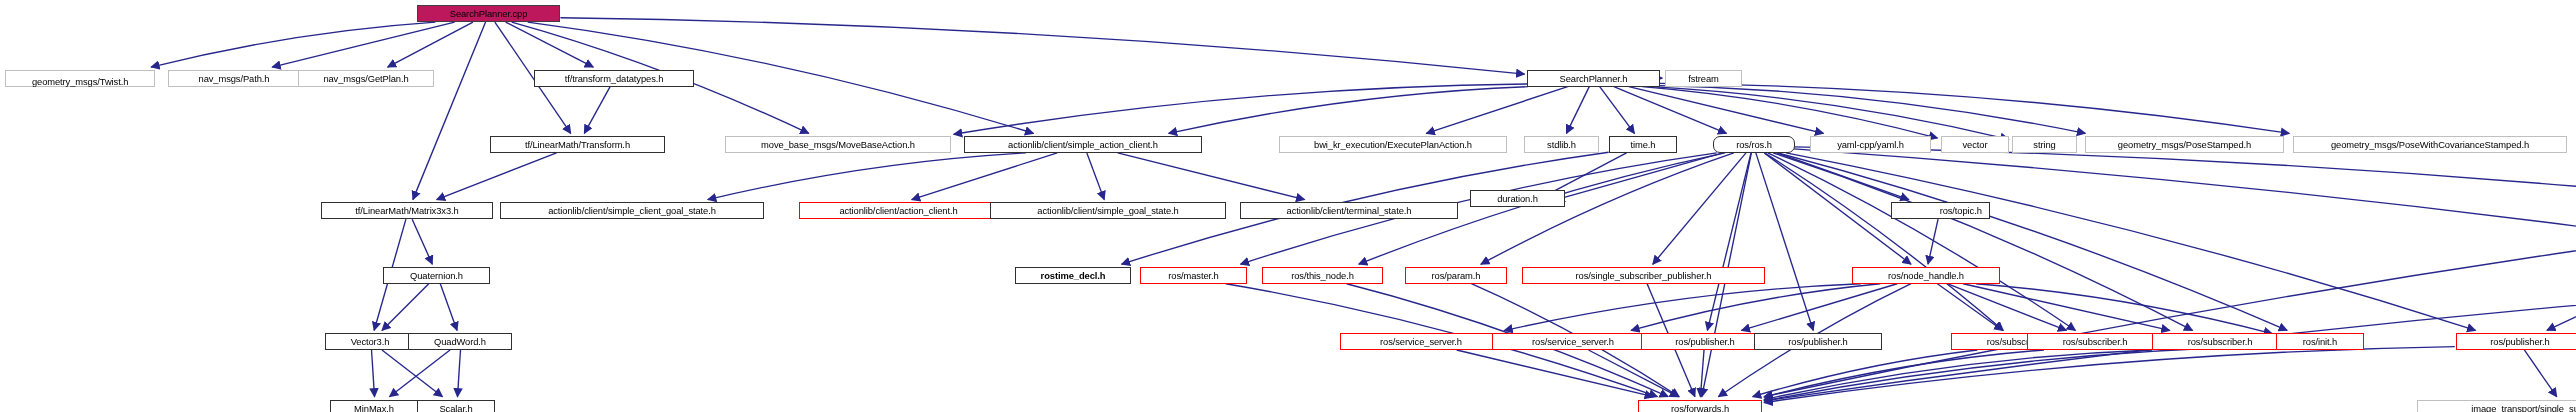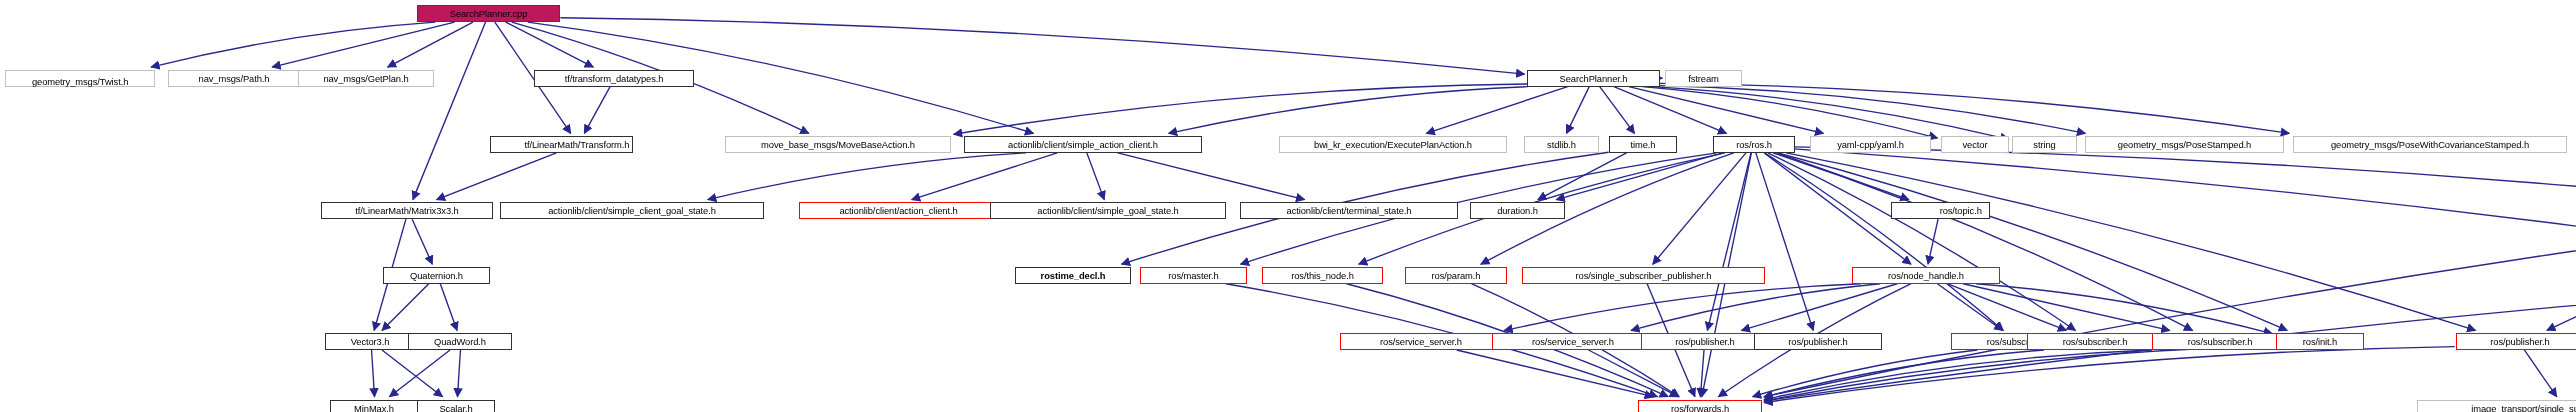--- a/index.html
+++ b/index.html
@@ -156,39 +156,39 @@
     </div>
     <div class="node b-black" style="left: 534px; top: 70px; width: 160px;">
       <span class="lbl">tf/transform_datatypes.h</span>
     </div>
     <div class="node b-black" style="left: 1527px; top: 70px; width: 133px;">
       <span class="lbl">SearchPlanner.h</span>
     </div>
     <div class="node " style="left: 1665px; top: 70px; width: 77px;">
       <span class="lbl">fstream</span>
     </div>
-    <div class="node b-black" style="left: 490px; top: 136px; width: 143px; justify-content: flex-end;">
+    <div class="node b-black" style="left: 490px; top: 136px; width: 175px;">
       <span class="lbl">tf/LinearMath/Transform.h</span>
     </div>
     <div class="node " style="left: 725px; top: 136px; width: 226px;">
       <span class="lbl">move_base_msgs/MoveBaseAction.h</span>
     </div>
     <div class="node b-black" style="left: 964px; top: 136px; width: 238px;">
       <span class="lbl">actionlib/client/simple_action_client.h</span>
     </div>
     <div class="node " style="left: 1279px; top: 136px; width: 228px;">
       <span class="lbl">bwi_kr_execution/ExecutePlanAction.h</span>
     </div>
     <div class="node " style="left: 1524px; top: 136px; width: 75px;">
       <span class="lbl">stdlib.h</span>
     </div>
     <div class="node b-black" style="left: 1609px; top: 136px; width: 68px;">
       <span class="lbl">time.h</span>
     </div>
-    <div class="node b-black" style="left: 1713px; top: 136px; width: 82px;">
+    <div class="node b-black" style="left: 1713px; top: 136px; width: 82px; border-radius: 7px;">
       <span class="lbl">ros/ros.h</span>
     </div>
     <div class="node " style="left: 1810px; top: 136px; width: 121px;">
       <span class="lbl">yaml-cpp/yaml.h</span>
     </div>
     <div class="node " style="left: 1941px; top: 136px; width: 68px;">
       <span class="lbl">vector</span>
     </div>
     <div class="node " style="left: 2012px; top: 136px; width: 65px;">
       <span class="lbl">string</span>
@@ -207,21 +207,21 @@
     </div>
     <div class="node b-red" style="left: 799px; top: 202px; width: 199px;">
       <span class="lbl">actionlib/client/action_client.h</span>
     </div>
     <div class="node b-black" style="left: 990px; top: 202px; width: 236px;">
       <span class="lbl">actionlib/client/simple_goal_state.h</span>
     </div>
     <div class="node b-black" style="left: 1240px; top: 202px; width: 218px;">
       <span class="lbl">actionlib/client/terminal_state.h</span>
     </div>
-    <div class="node b-black" style="left: 1470px; top: 202px; width: 95px;">
+    <div class="node b-black" style="left: 1470px; top: 190px; width: 95px;">
       <span class="lbl">duration.h</span>
     </div>
     <div class="node b-black" style="left: 1891px; top: 202px; width: 99px; padding-left: 43px;">
       <span class="lbl">ros/topic.h</span>
     </div>
     <div class="node b-black" style="left: 1015px; top: 267px; width: 116px; font-weight: bold;">
       <span class="lbl">rostime_decl.h</span>
     </div>
     <div class="node b-red" style="left: 1140px; top: 267px; width: 107px;">
       <span class="lbl">ros/master.h</span>

